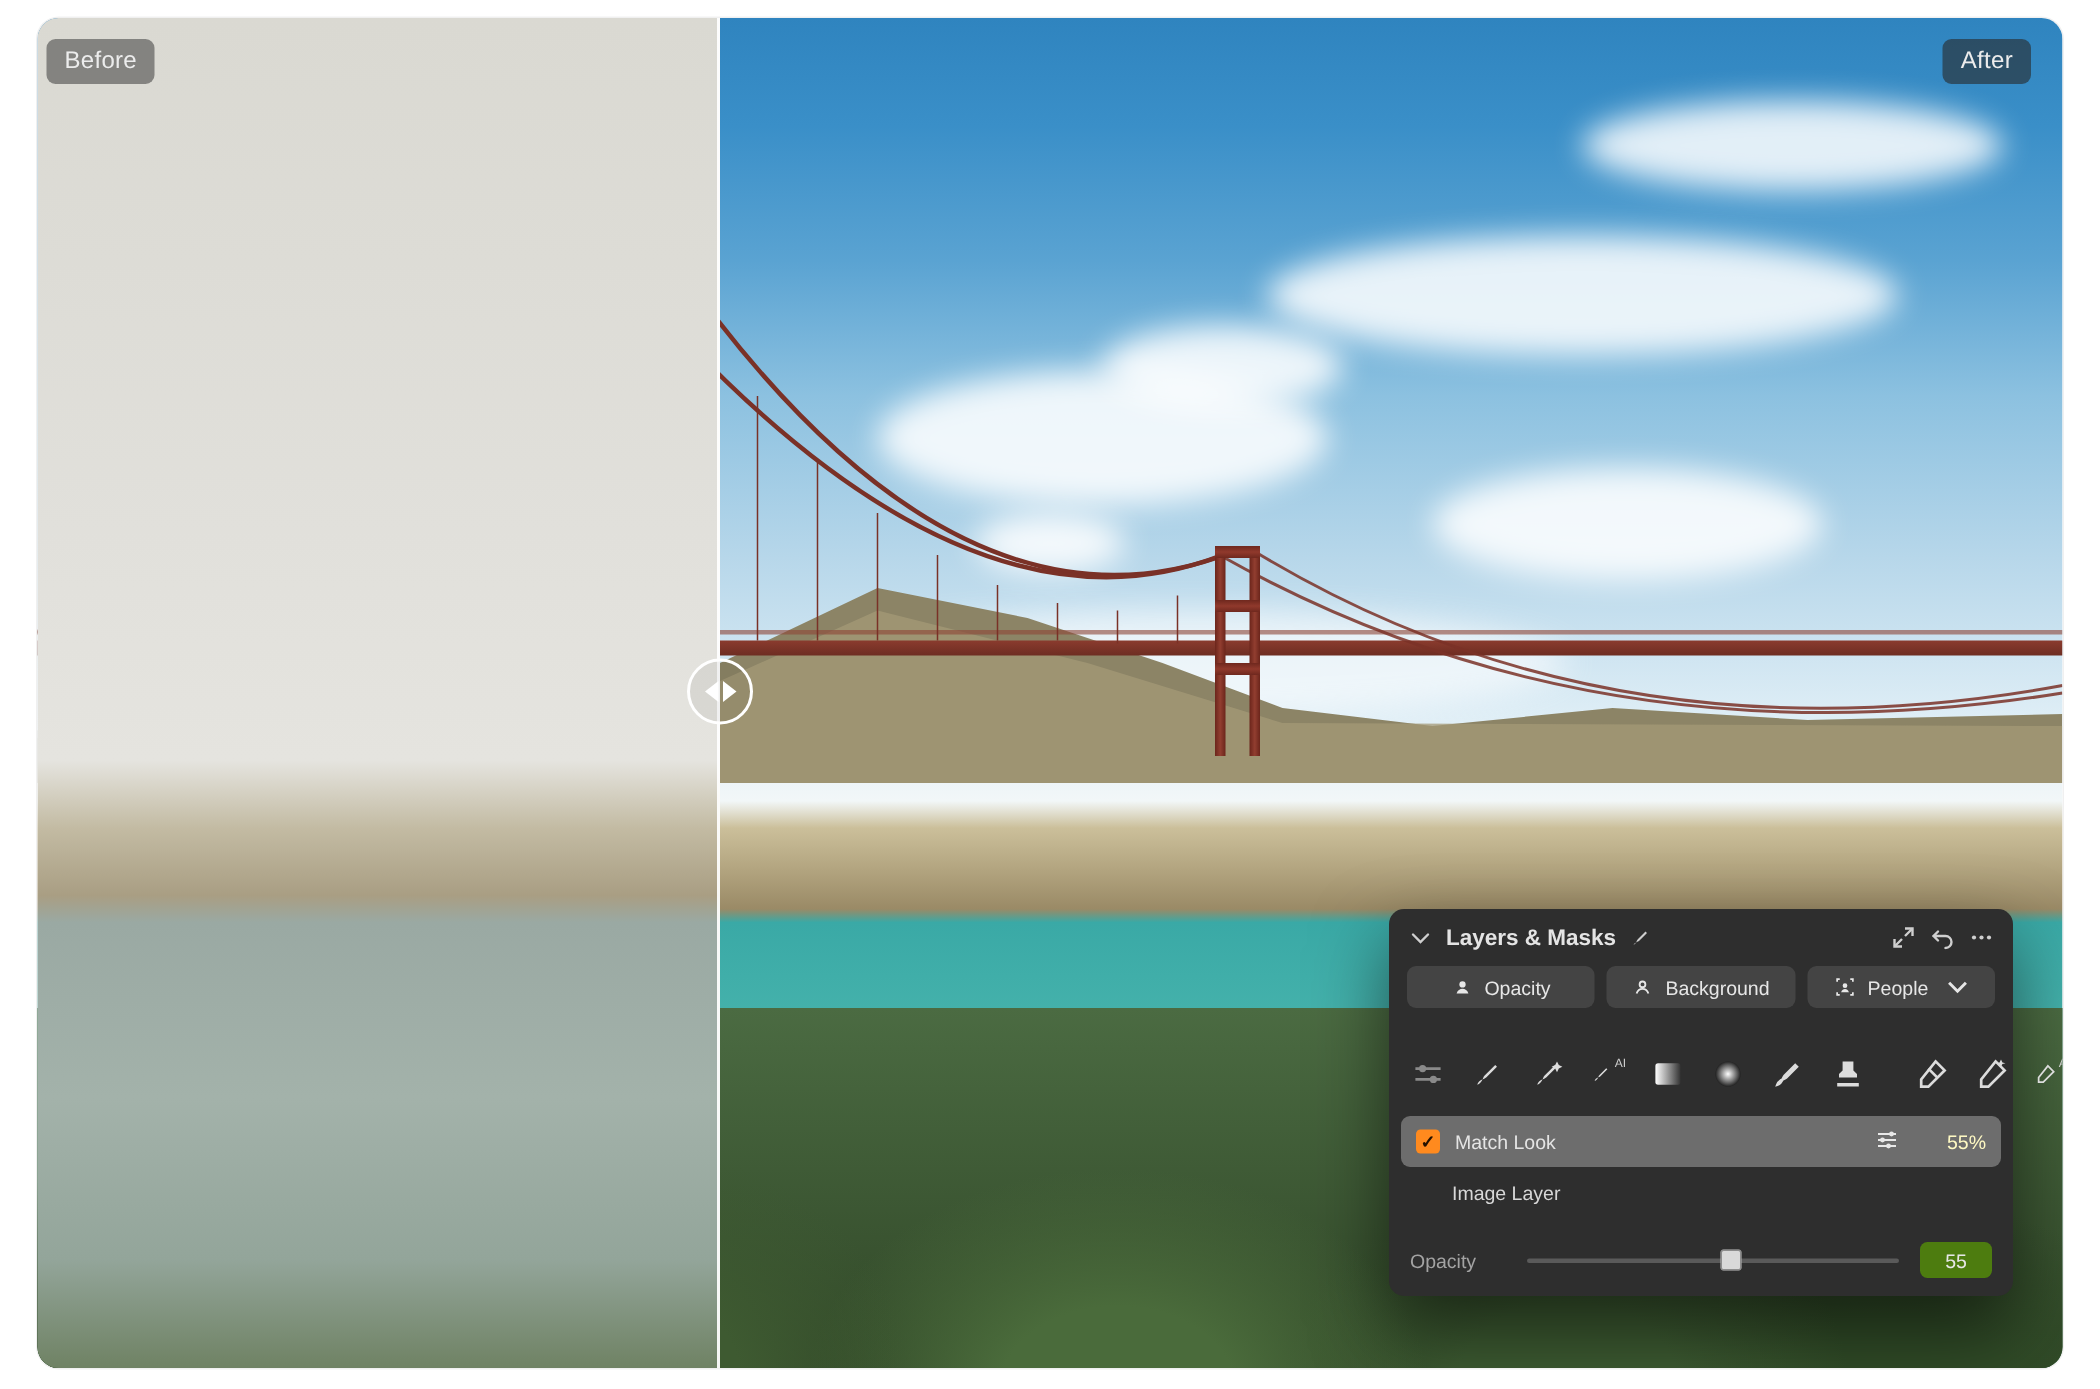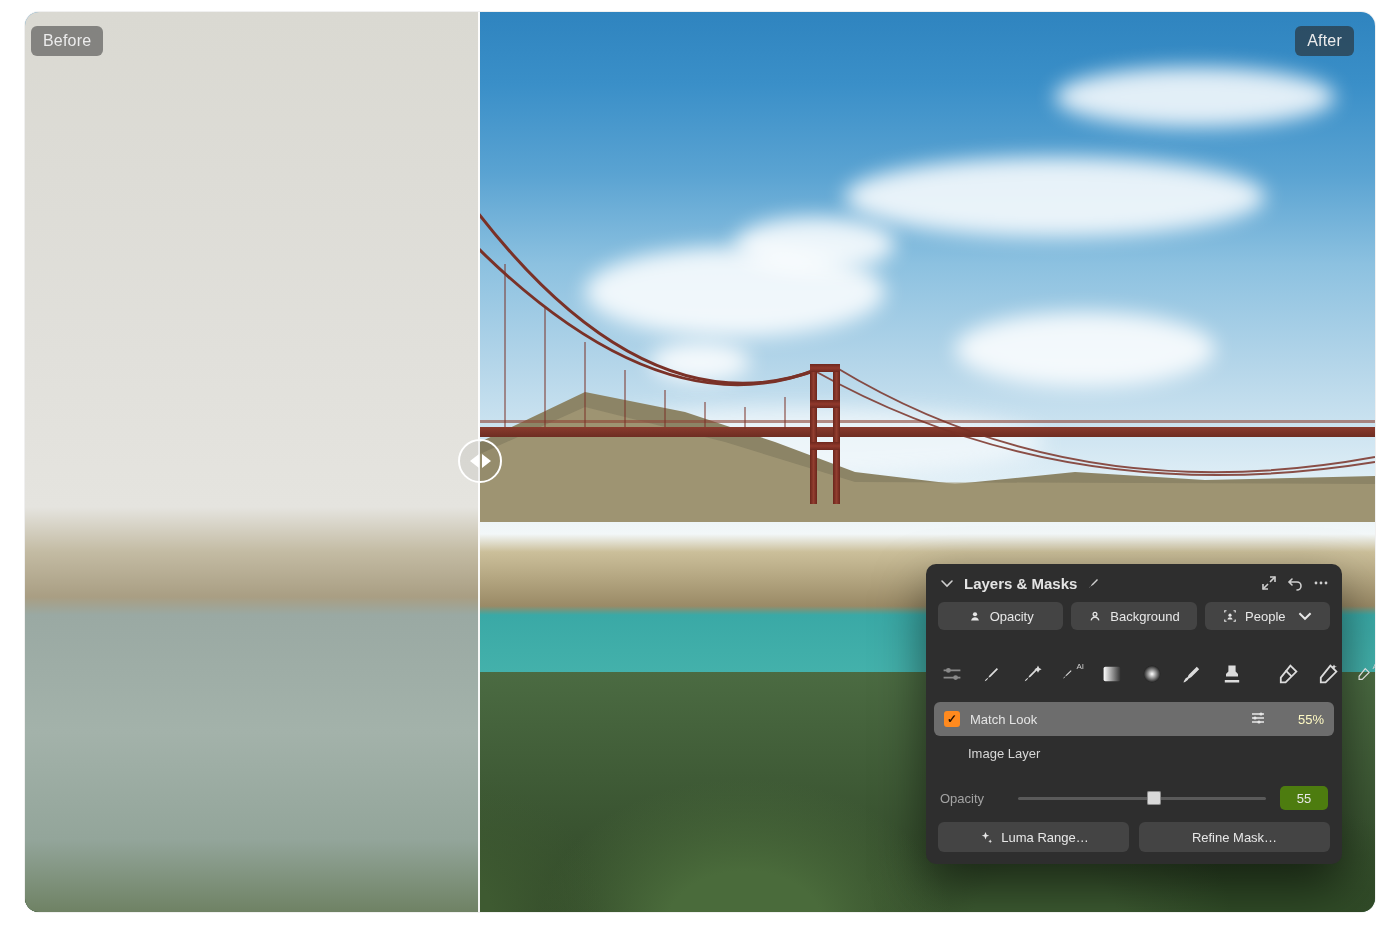--- a/index.html
+++ b/index.html
@@ -391,25 +391,14 @@
 
     <div class="opacity-row">
       <span class="olbl">Opacity</span>
       <div class="track">
         <div class="bar"></div>
         <div class="knob" id="opacity-knob" style="left: calc(55% - 7px);"></div>
       </div>
       <div class="numbox">55</div>
     </div>
 
-    <div class="action-row">
-      <div class="abtn">
-        <svg viewBox="0 0 16 16">
-            <path d="M8 2l1.2 3L12 6l-2.8 1L8 10 6.8 7 4 6l2.8-1zM13 10l.6 1.5L15 12l-1.4.5L13 14l-.6-1.5L11 12l1.4-.5z" fill="currentColor"></path>
-          </svg>
-        <span>Luma Range…</span>
-      </div>
-      <div class="abtn">
-        <span>Refine Mask…</span>
-      </div>
-    </div>
   </div>
 </div>
 
 </body></html>

